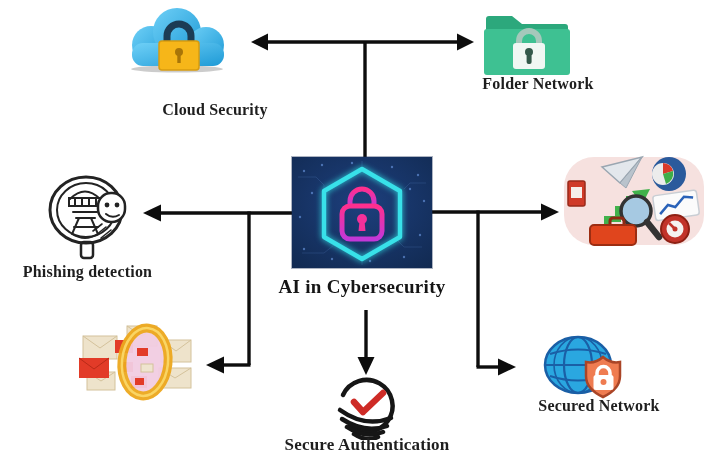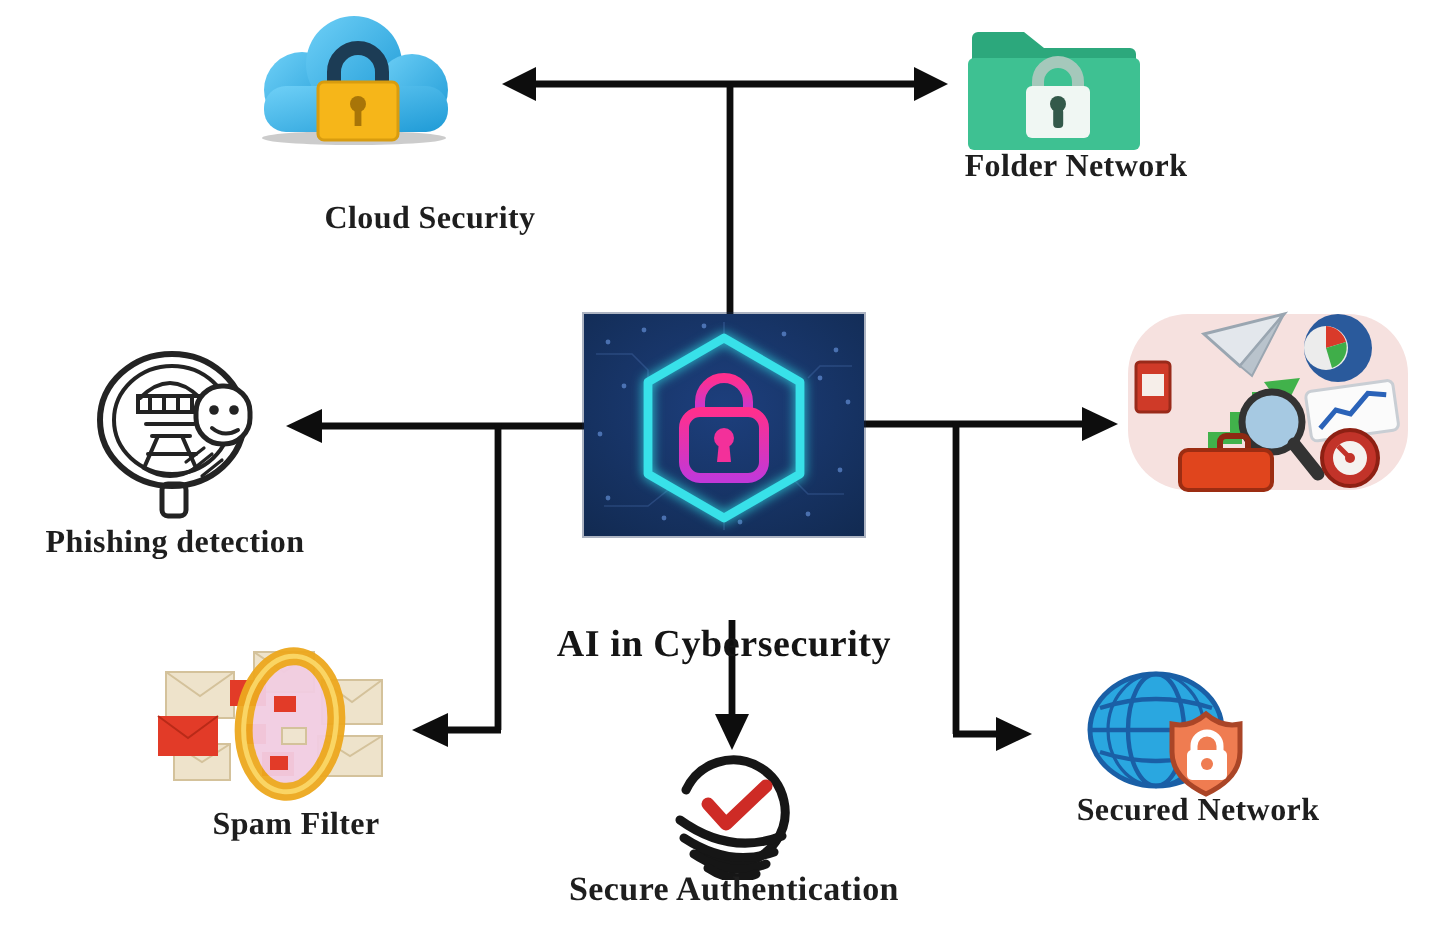--- a/index.html
+++ b/index.html
@@ -95,21 +95,21 @@
       </g>
       <polygon class="hex-glow" points="70,12 108,34 108,80 70,102 32,80 32,34" fill="none" stroke="#38e1e9" stroke-width="4.4" stroke-linejoin="round"></polygon>
       <g>
         <path d="M58 50 v-6 a12 12 0 0 1 24 0 v6" fill="none" stroke="url(#lockgrad)" stroke-width="5"></path>
         <rect x="50" y="49" width="40" height="33" rx="8" fill="none" stroke="url(#lockgrad)" stroke-width="5"></rect>
         <circle cx="70" cy="62" r="5" fill="#f3309a"></circle>
         <path d="M67.5 64 h5 l1 10 h-7 z" fill="#f3309a"></path>
       </g>
     </svg>
   </div>
-  <div class="center-label" style="left:272px;top:276px;width:180px;margin-top:36px;">AI in Cybersecurity</div>
+  <div class="center-label" style="left:272px;top:276px;width:180px;">AI in Cybersecurity</div>
 
   <div class="abs" style="left:115px;top:5px;width:125px;height:68px;">
     <svg width="125" height="68" viewBox="0 0 125 68">
       <defs>
         <linearGradient id="cg" x1="0" y1="0" x2="1" y2="1">
           <stop offset="0%" stop-color="#6fd0f7"></stop>
             <stop offset="100%" stop-color="#1e9ad6"></stop>
         </linearGradient>
       </defs>
       <ellipse cx="62" cy="64" rx="46" ry="3.5" fill="#8d8d8d" opacity="0.45"></ellipse>
@@ -256,21 +256,20 @@
         <ellipse cx="72" cy="42" rx="23" ry="34" fill="#f2cde2" opacity="0.95" stroke="#eda81e" stroke-width="9"></ellipse>
         <ellipse cx="72" cy="42" rx="23" ry="34" fill="none" stroke="#fbd96a" stroke-width="2.5" opacity="0.9"></ellipse>
       </g>
       <g>
         <rect x="64" y="28" width="11" height="8" fill="#e23b28"></rect>
         <rect x="68" y="44" width="12" height="8" fill="#efe4cf" stroke="#d4c29b"></rect>
         <rect x="62" y="58" width="9" height="7" fill="#e23b28"></rect>
       </g>
     </svg>
   </div>
-  <div class="node-label" style="left:83px;top:404px;width:130px;">Spam Filter</div>
 
   <div class="abs" style="left:328px;top:374px;width:76px;height:66px;">
     <svg width="76" height="66" viewBox="0 0 76 66">
       <g stroke="#161616" fill="none" stroke-linecap="round">
         <path d="M15 21 A26 26 0 1 1 22 52" stroke-width="4.5"></path>
         <g stroke-width="4.5">
           <path d="M12 36 q25 18 51 8"></path>
           <path d="M14 45 q23 15 45 7"></path>
           <path d="M19 53 q18 12 36 5"></path>
           <path d="M26 60 q12 8 24 3"></path>

